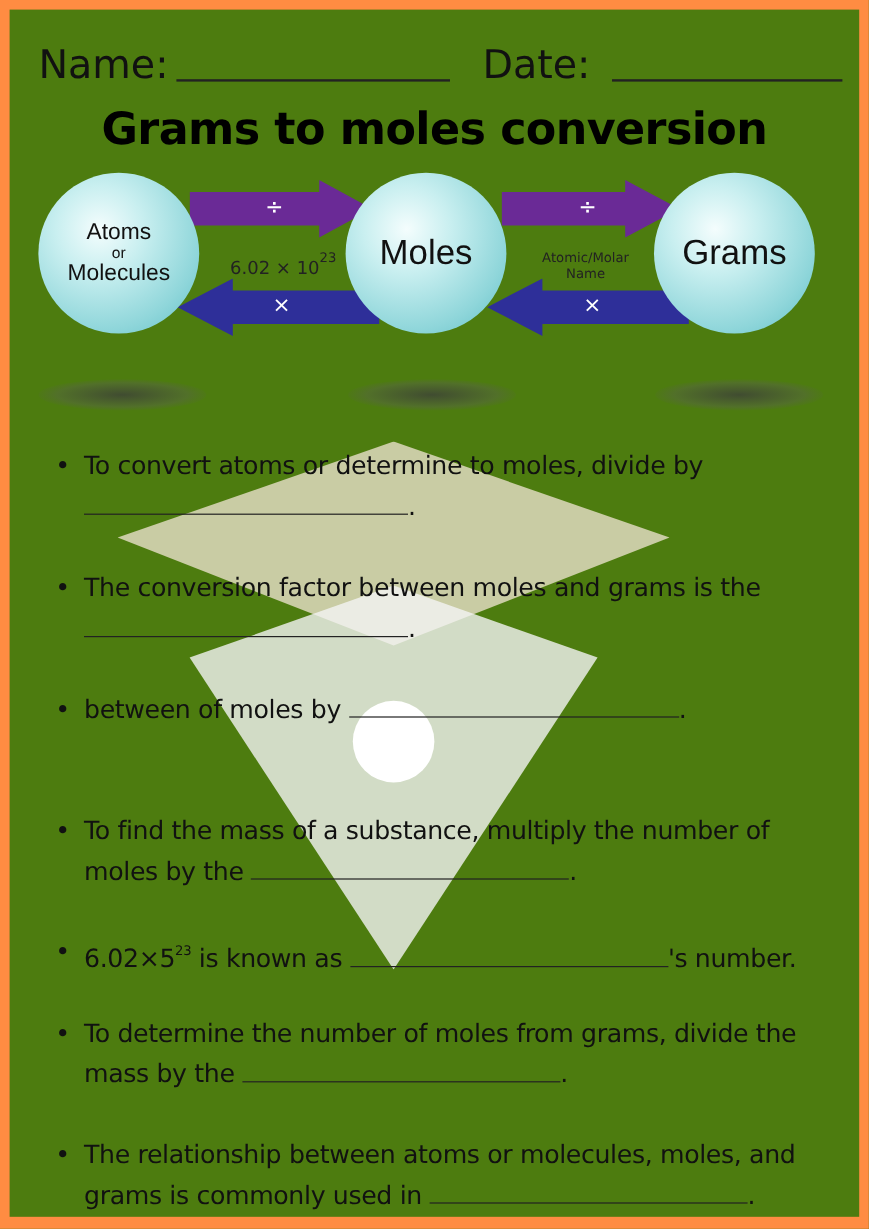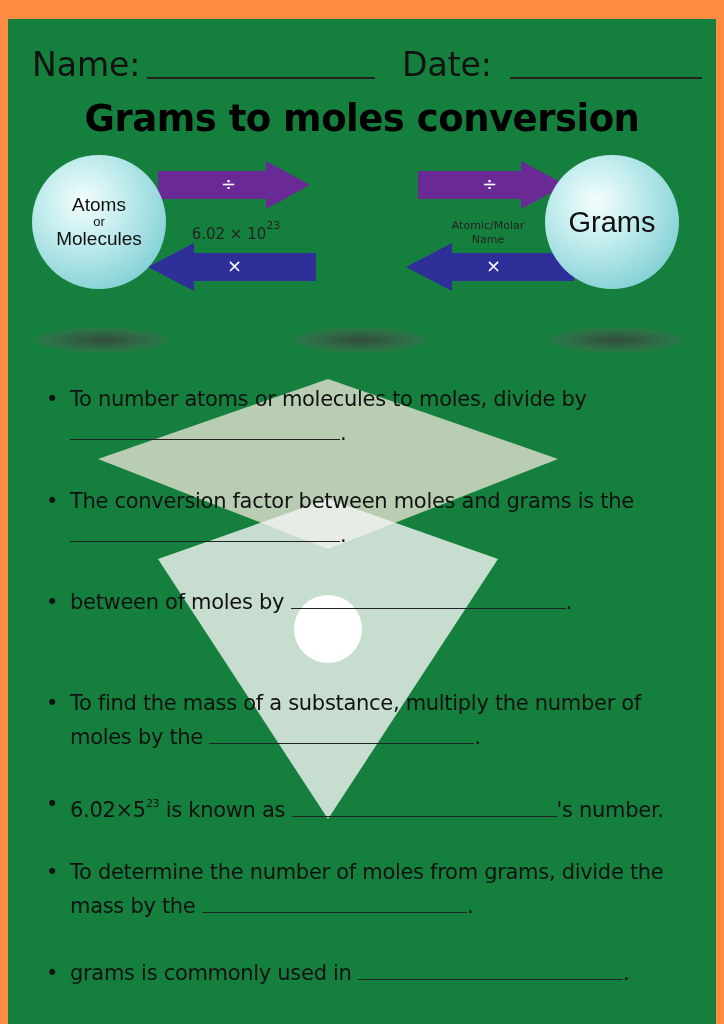--- a/index.html
+++ b/index.html
@@ -7,23 +7,22 @@
     width: 724px; height: 1024px;
     background: #ff8c42;
     position: relative;
     overflow: hidden;
     font-family: "Liberation Sans", "DejaVu Sans", sans-serif;
   }
   .page {
     position: absolute;
     left: 8px; top: 8px;
     width: 708px; height: 1006px;
-    background: #15803d;
+    background: #4d7c0f;
     overflow: hidden;
-    margin-top: 11px;
   }
   
   .watermark {
     position: absolute;
     left: 90px; top: 360px;
     width: 460px; height: 440px;
     pointer-events: none;
   }
   .header-row {
     position: absolute;
@@ -147,36 +146,39 @@
     <div class="mid-label" style="left:428px; top:72px; font-size:11px; line-height:14px; width:104px;">
       <div>Atomic/Molar</div>
       <div>Name</div>
     </div>
 
     <div class="sphere" style="left:24px; top:8px;">
       <div style="font-size:19px; line-height:20px;">Atoms</div>
       <div style="font-size:13px; line-height:13px;">or</div>
       <div style="font-size:19px; line-height:22px;">Molecules</div>
     </div>
+    <div class="sphere" style="left:280px; top:8px;">
+      <div style="font-size:29px;">Moles</div>
+    </div>
     <div class="sphere" style="left:537px; top:8px;">
       <div style="font-size:29px;">Grams</div>
     </div>
 
     <div class="shadow" style="left:24px; top:180px;"></div>
     <div class="shadow" style="left:282px; top:180px;"></div>
     <div class="shadow" style="left:538px; top:180px;"></div>
   </div>
 
 
   <div class="items">
 
     <div class="item" style="top:363px; height:70px;">
       <span class="bullet">•</span>
       <div class="text">
-        <div>To number atoms or molecules to moles, divide by</div>
+        <div>To convert atoms or determine to moles, divide by</div>
         <div><span class="blank" style="width:270px;"></span><span>.</span></div>
       </div>
     </div>
 
     <div class="item" style="top:465px; height:70px;">
       <span class="bullet">•</span>
       <div class="text">
         <div>The conversion factor between moles and grams is the</div>
         <div><span class="blank" style="width:270px;"></span><span>.</span></div>
       </div>
@@ -208,18 +210,19 @@
       <span class="bullet">•</span>
       <div class="text">
         <div>To determine the number of moles from grams, divide the</div>
         <div><span>mass by the</span> <span class="blank" style="width:265px;"></span><span>.</span></div>
       </div>
     </div>
 
     <div class="item" style="top:937px; height:70px;">
       <span class="bullet">•</span>
       <div class="text">
+        <div>The relationship between atoms or molecules, moles, and</div>
         <div><span>grams is commonly used in</span> <span class="blank" style="width:265px;"></span><span>.</span></div>
       </div>
     </div>
 
   </div>
 </div>
 
 </body></html>

